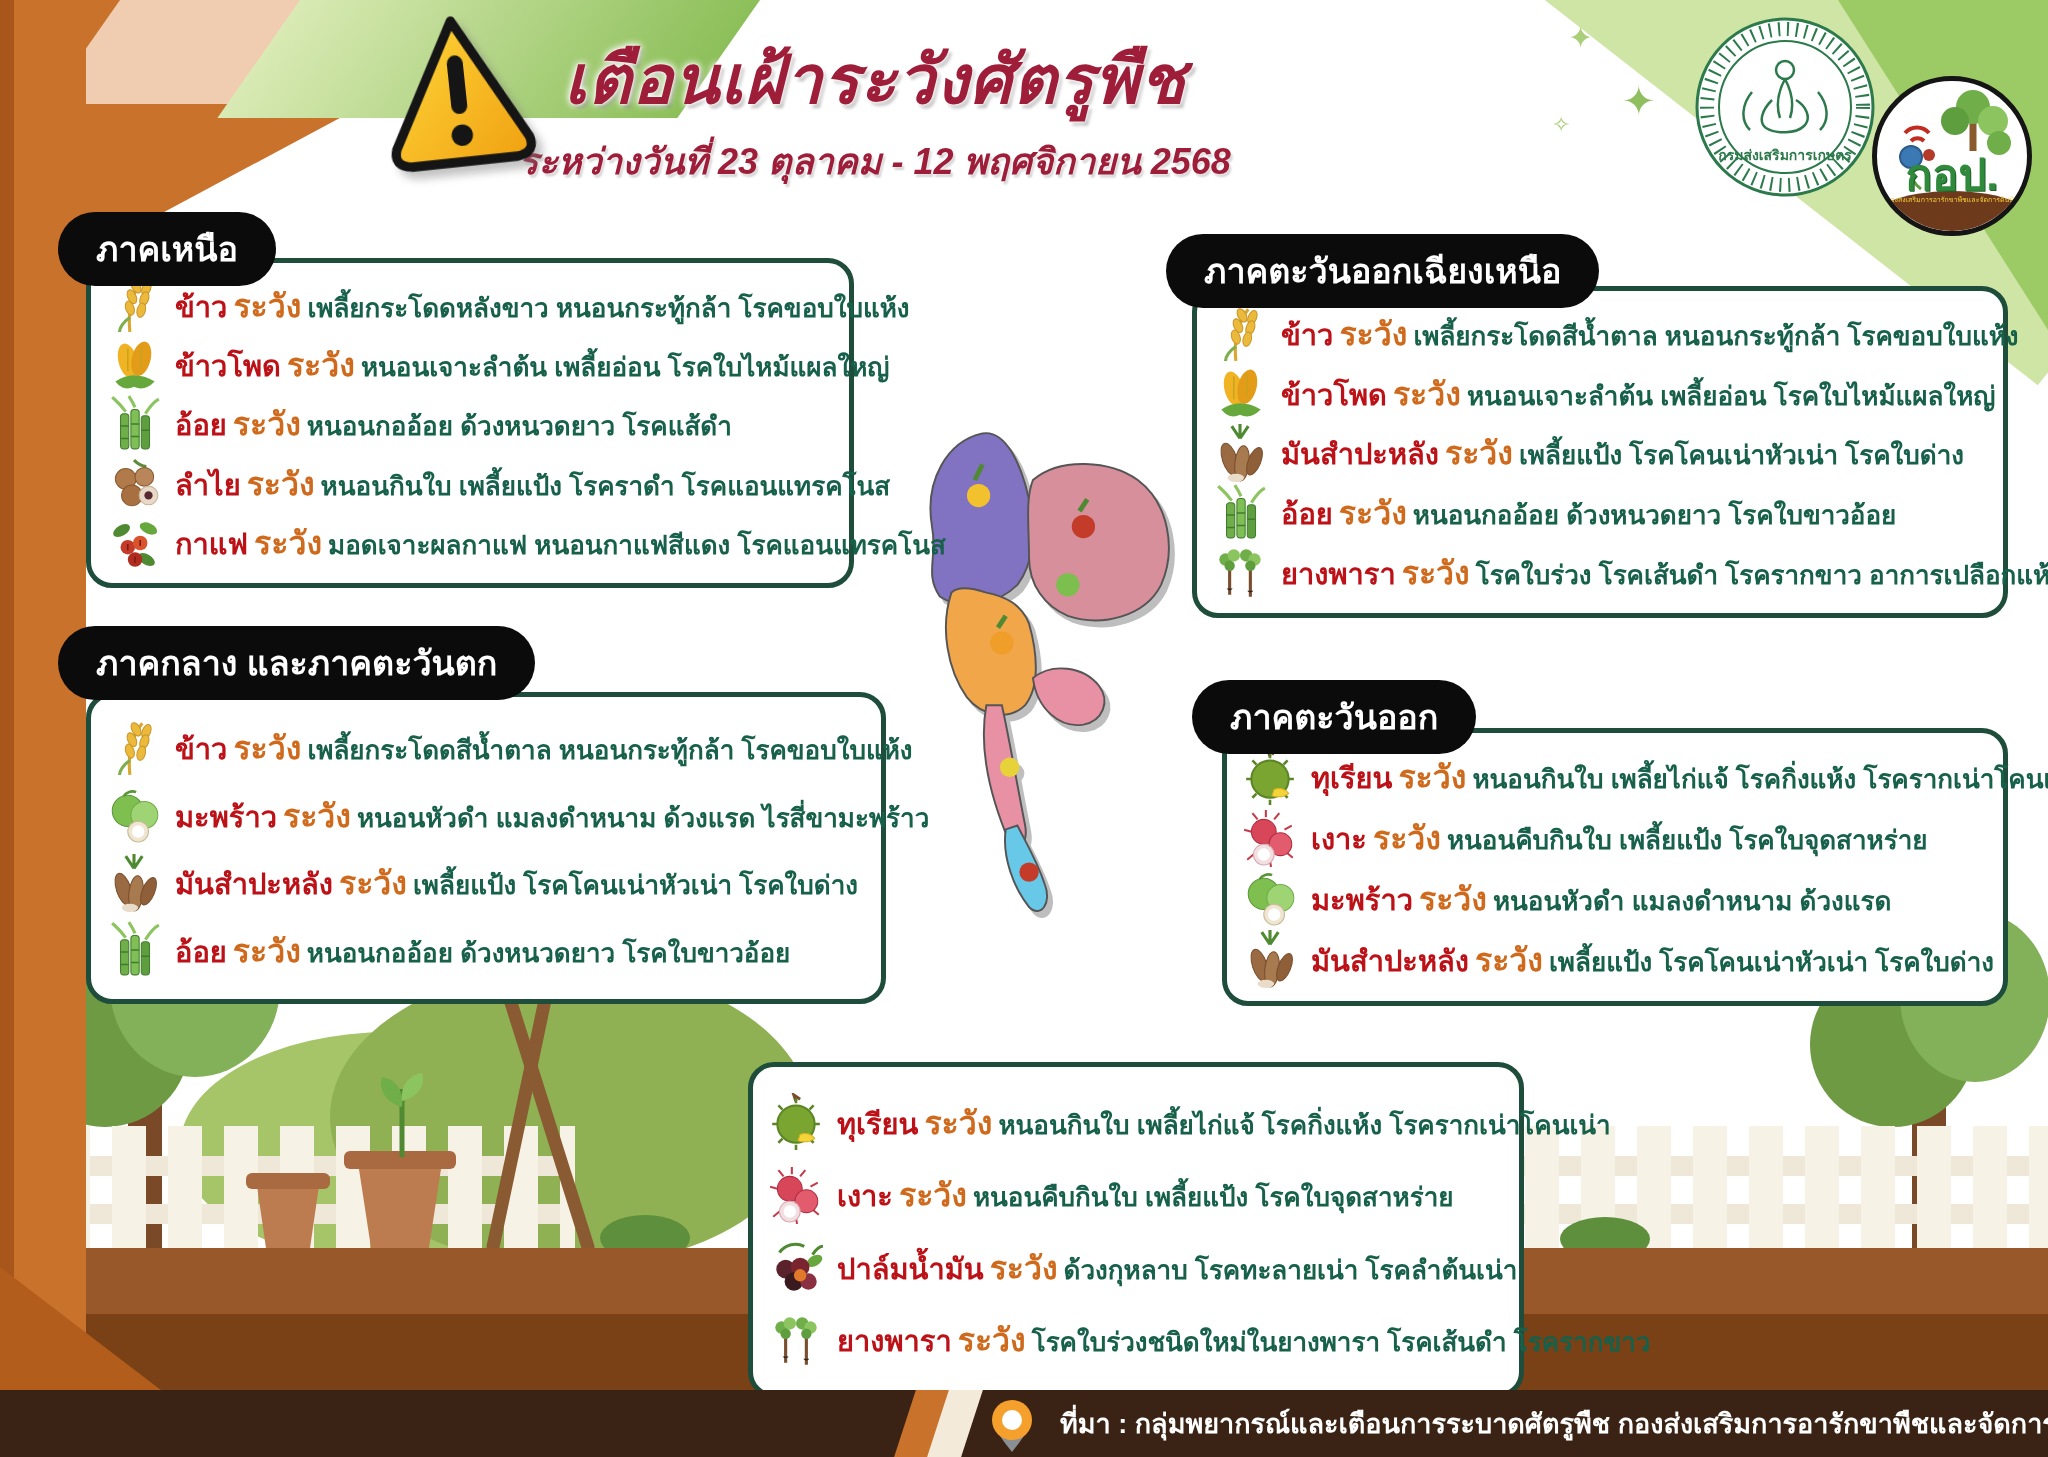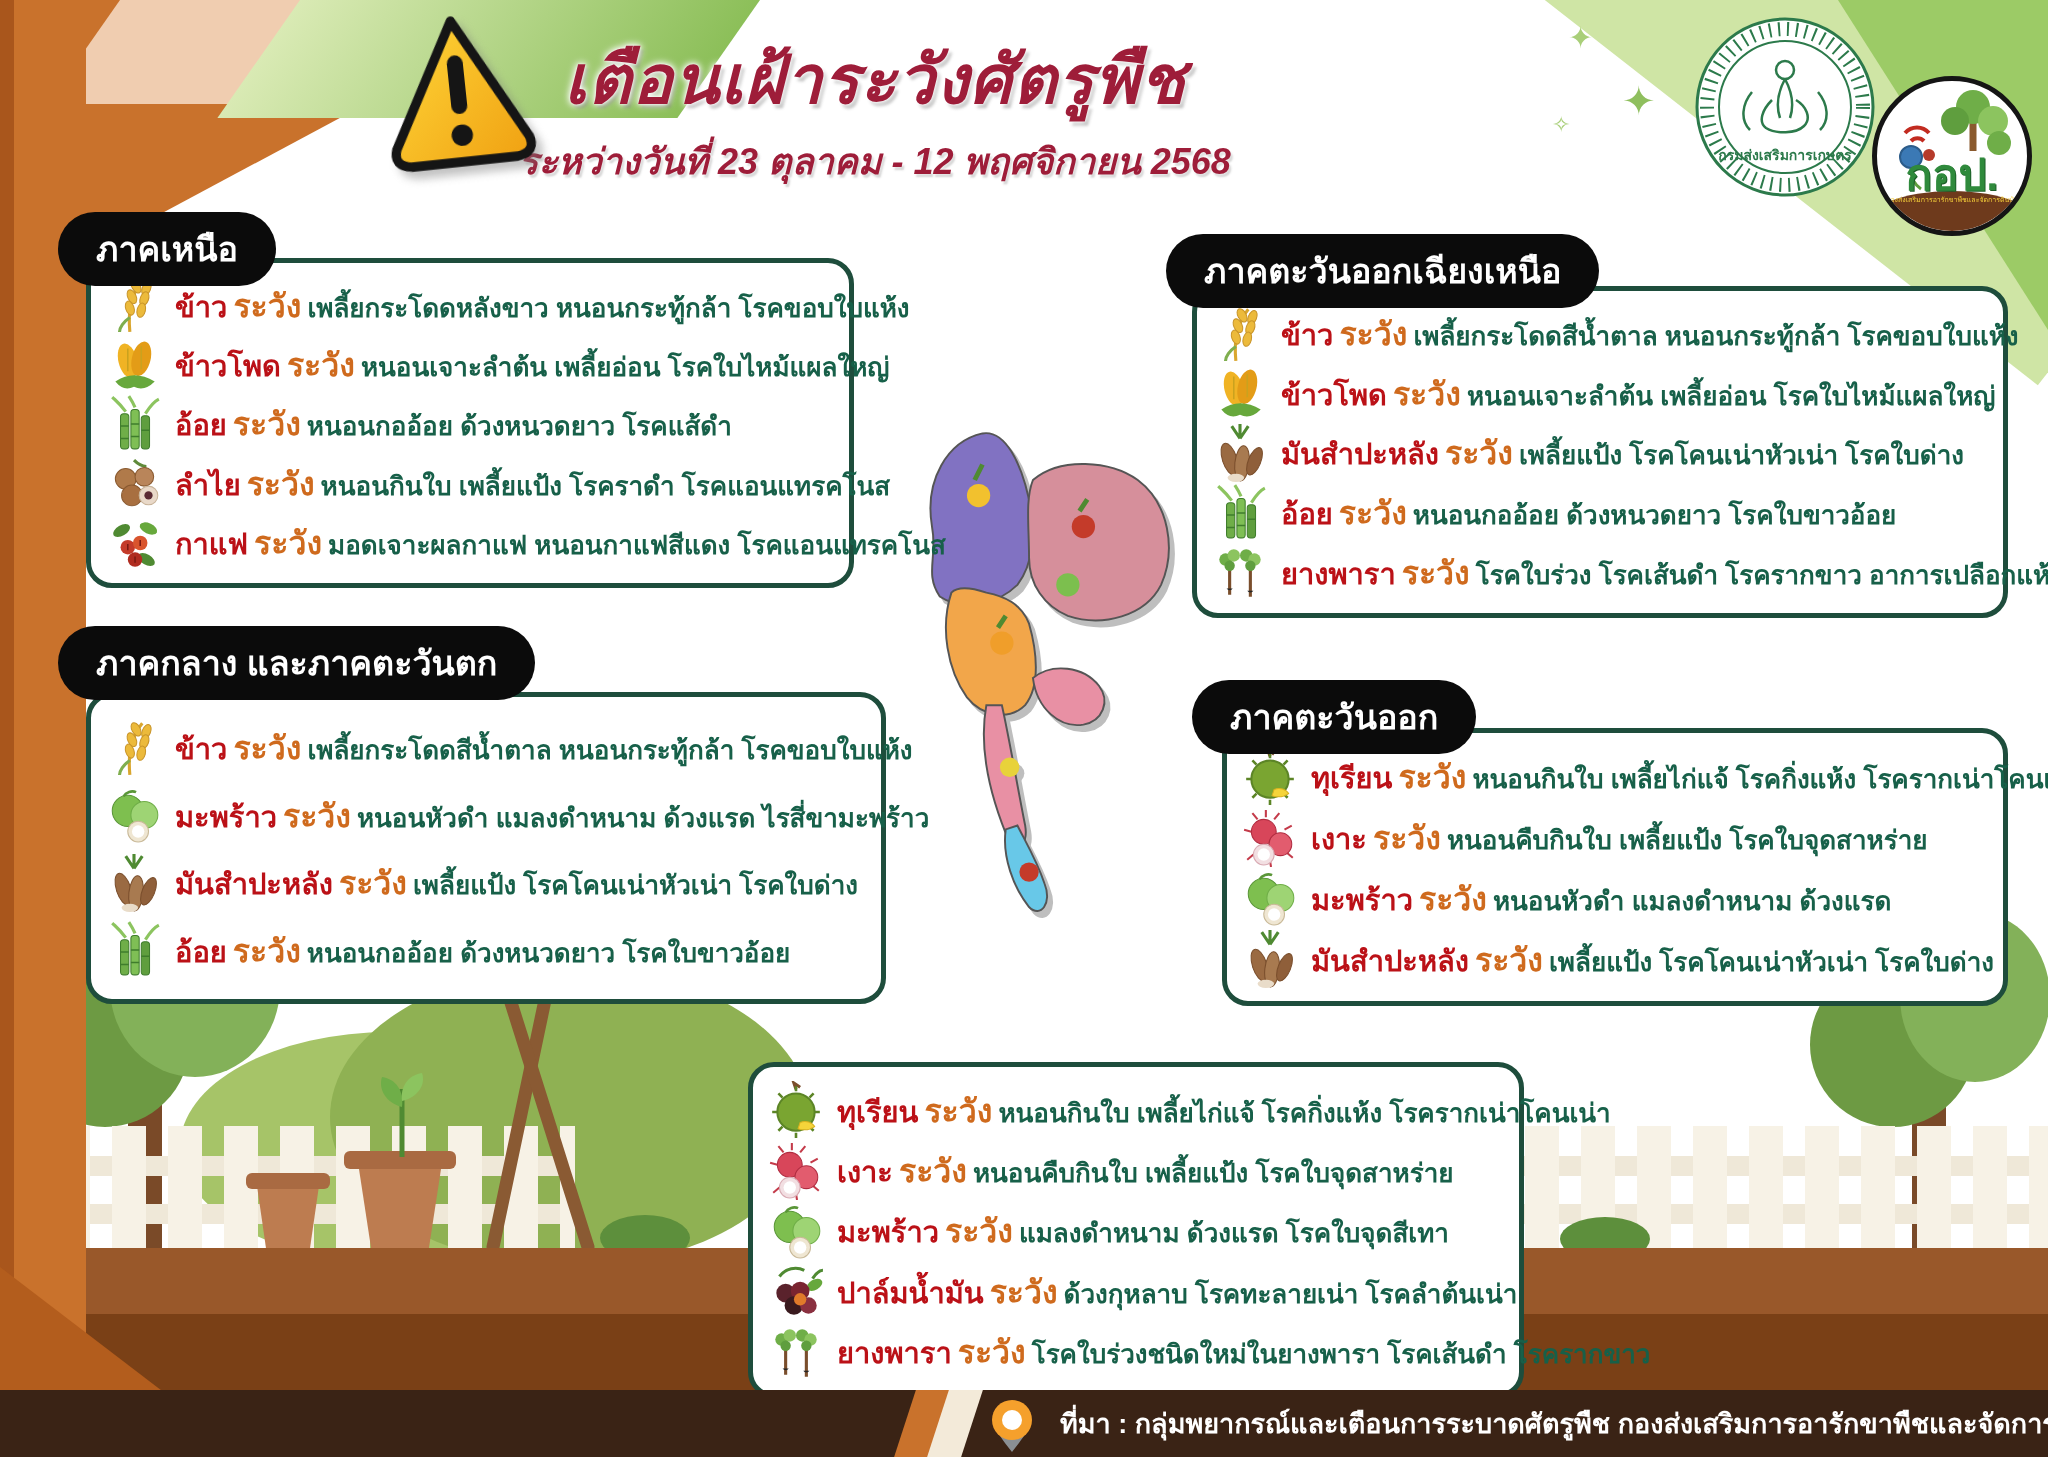--- a/index.html
+++ b/index.html
@@ -393,30 +393,20 @@
           <span class="crop-icon"><svg viewBox="0 0 52 56">
               <g stroke="#c43b4a" stroke-width="2">
                 <path d="M14 10 l-5 -6 M22 8 l0 -7 M30 10 l5 -6 M8 22 l-7 -2 M40 20 l7 -4 M10 44 l-6 5 M42 42 l6 5 M26 50 l1 6"></path>
               </g>
               <circle cx="20" cy="22" r="12" fill="#d8465a" stroke="#b02c40"></circle>
               <circle cx="36" cy="34" r="11" fill="#e25c6e" stroke="#b02c40"></circle>
               <circle cx="20" cy="44" r="10" fill="#f2dfe2" stroke="#d8a9b2"></circle>
               <circle cx="20" cy="44" r="6" fill="#ffffff"></circle>
             </svg></span>
           <span class="crop-text"><b class="crop-name">เงาะ</b><i class="warn">ระวัง</i><span>หนอนคืบกินใบ เพลี้ยแป้ง โรคใบจุดสาหร่าย</span></span>
-        </div>
-        <div class="crop-row">
-          <span class="crop-icon"><svg viewBox="0 0 52 56">
-              <circle cx="20" cy="24" r="15" fill="#7ebf4f" stroke="#5a9638"></circle>
-              <circle cx="36" cy="28" r="13" fill="#9ed474" stroke="#6fae48"></circle>
-              <circle cx="30" cy="44" r="10" fill="#efe6d2" stroke="#c9b998"></circle>
-              <circle cx="30" cy="44" r="6" fill="#ffffff"></circle>
-              <path d="M16 10 C18 6 24 4 28 6" stroke="#5a9638" stroke-width="2.5" fill="none"></path>
-            </svg></span>
-          <span class="crop-text"><b class="crop-name">มะพร้าว</b><i class="warn">ระวัง</i><span>แมลงดำหนาม ด้วงแรด โรคใบจุดสีเทา</span></span>
         </div>
         <div class="crop-row">
           <span class="crop-icon"><svg viewBox="0 0 52 56">
               <path d="M10 14 C16 6 26 4 34 8 M42 16 C46 10 50 8 52 8" stroke="#4f8a32" stroke-width="3" fill="none"></path>
               <ellipse cx="44" cy="22" rx="8" ry="5" fill="#67a83c" transform="rotate(-30 44 22)"></ellipse>
               <circle cx="16" cy="30" r="9" fill="#5a222c"></circle>
               <circle cx="30" cy="28" r="9" fill="#7a2430"></circle>
               <circle cx="24" cy="42" r="9" fill="#3a1a1e"></circle>
               <circle cx="38" cy="42" r="8" fill="#8a3040"></circle>
               <circle cx="30" cy="36" r="6" fill="#e07a2a"></circle>

